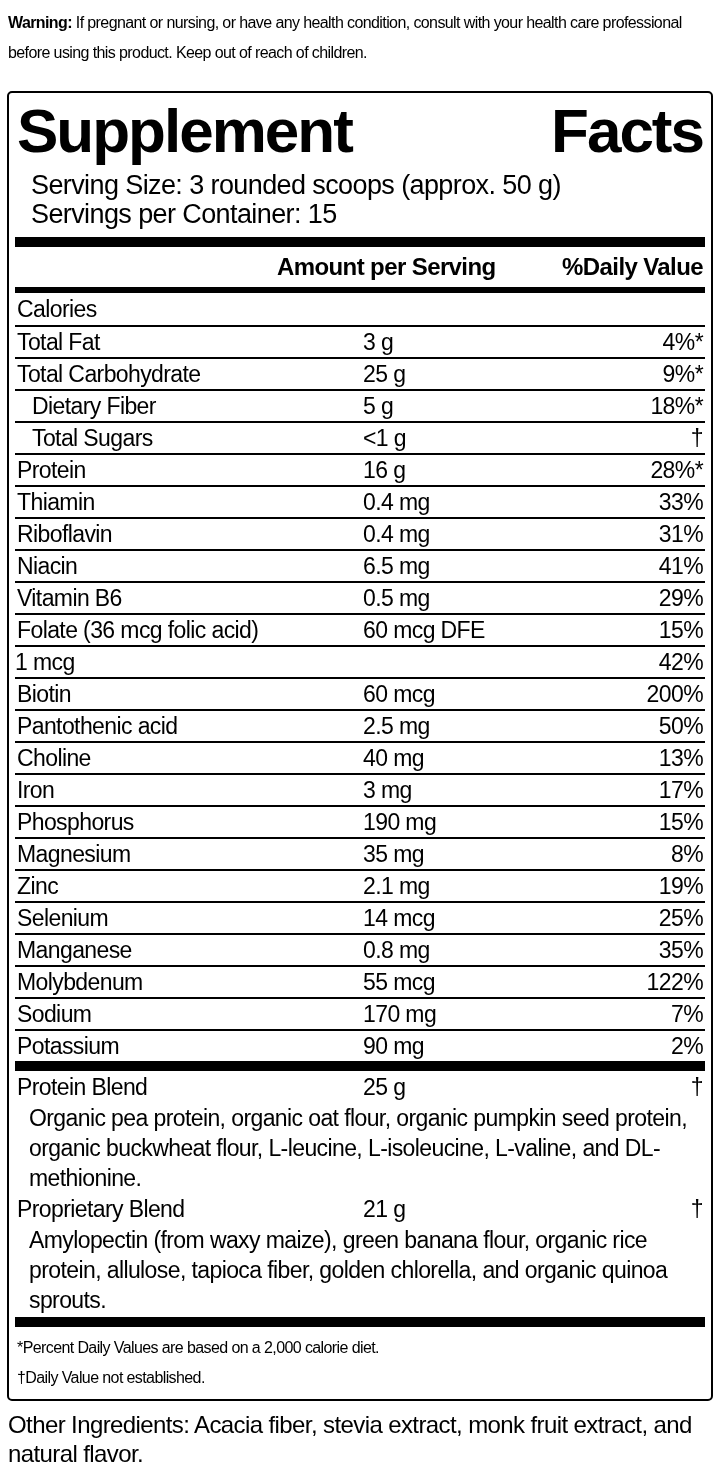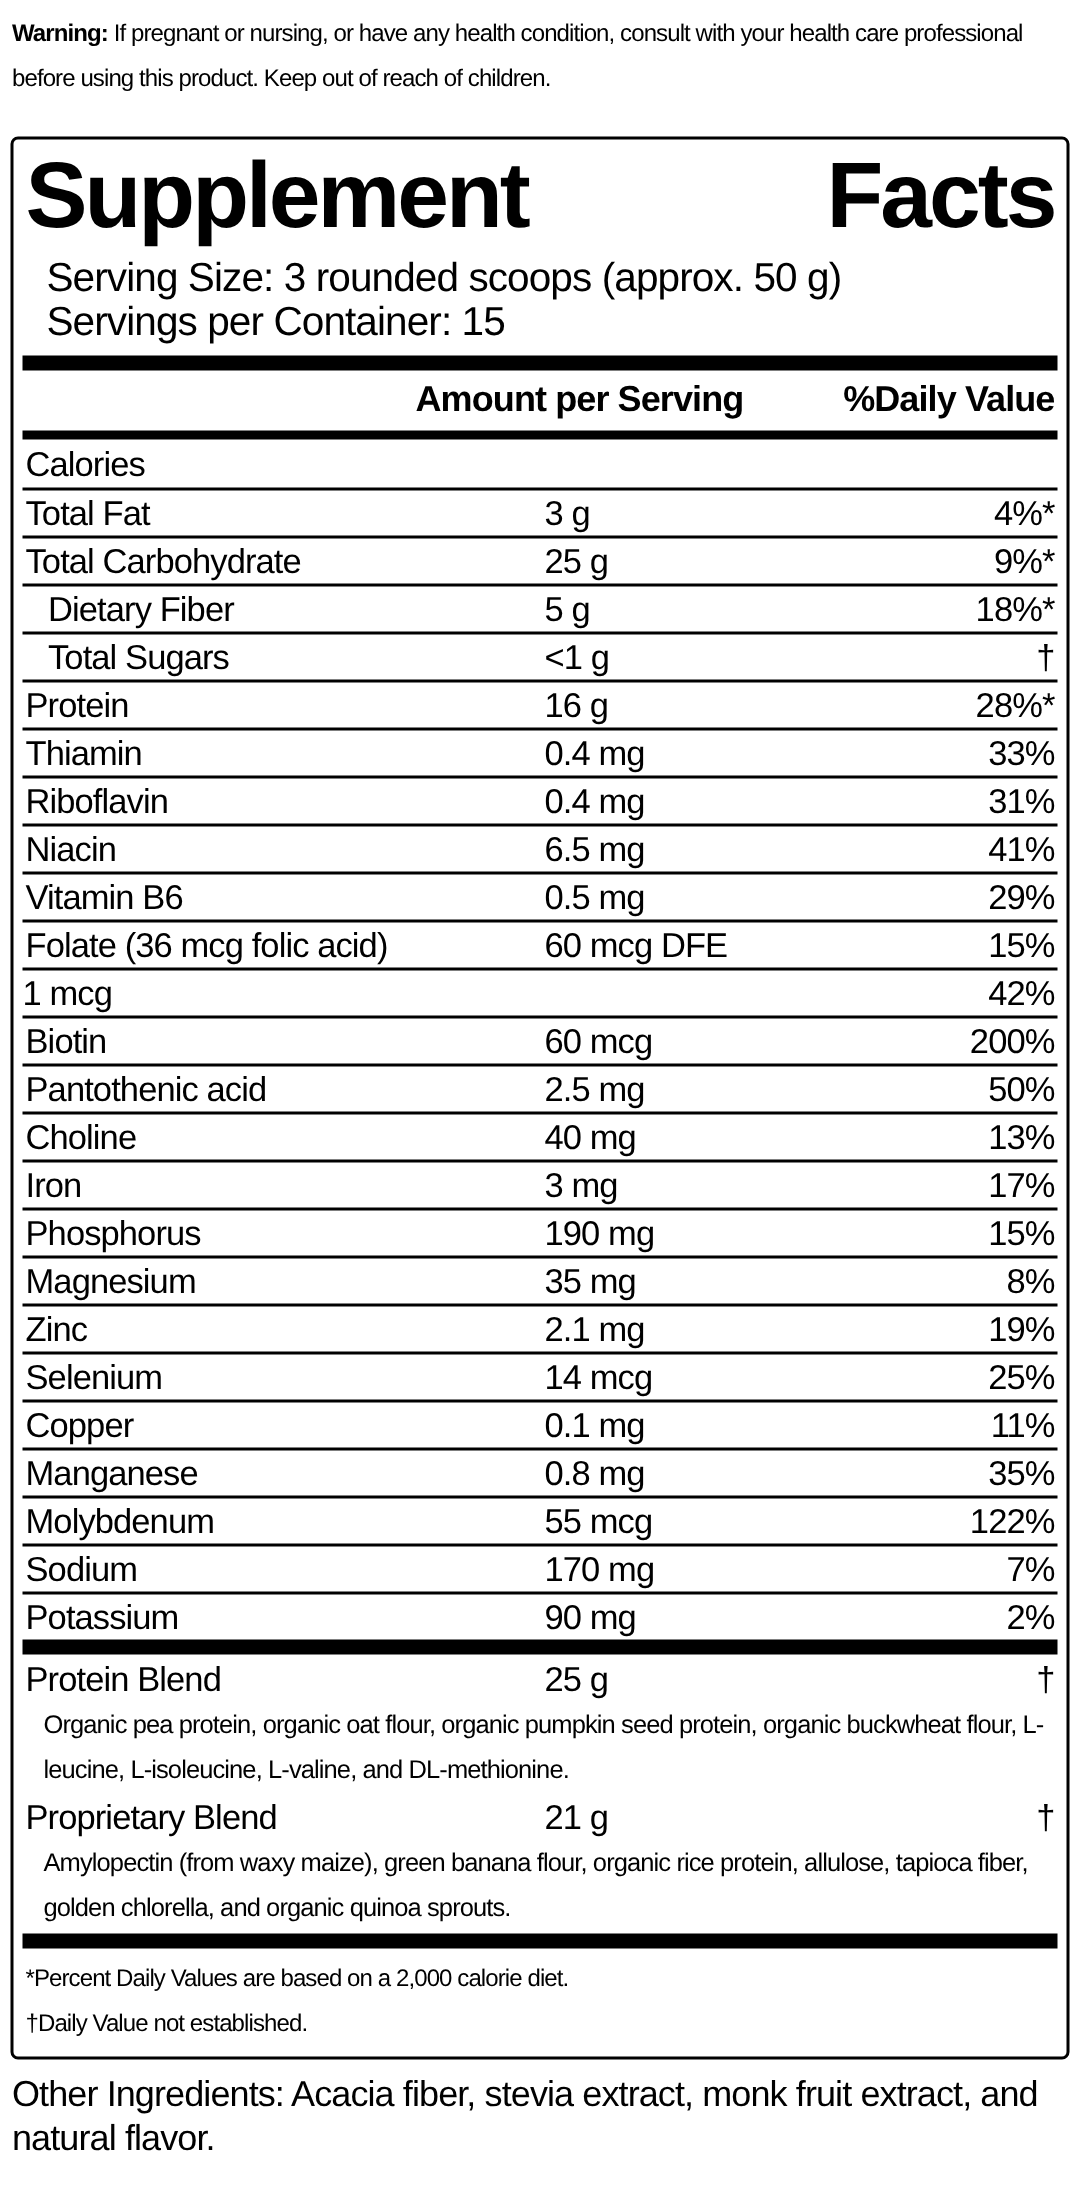--- a/index.html
+++ b/index.html
@@ -29,21 +29,21 @@
 
   .row { display: grid; grid-template-columns: 348px 1fr auto; align-items: center;
     height: 32px; font-size: 23px; letter-spacing: -0.6px; border-top: 2px solid #000; }
   #rows .row:first-child { border-top: none; }
   .row .cell-name { padding-left: 2px; }
   .row.indent .cell-name { padding-left: 17px; }
   .row .cell-dv { text-align: right; padding-right: 2px; }
 
   .blend { border-top: none; }
   .blend-block .row { border-top: none; }
-  .blend-desc { font-size: 17px; line-height: 30px; letter-spacing: -0.6px;
+  .blend-desc { font-size: 23px; line-height: 30px; letter-spacing: -0.6px;
     padding-left: 14px; padding-right: 2px; }
 
   .footnotes { margin-top: 6px; font-size: 16px; line-height: 30px; letter-spacing: -0.6px;
     padding-left: 2px; }
 
   .other-ingredients { margin: 9px 1px 0 1px; font-size: 24px; line-height: 29px;
     letter-spacing: -0.6px; }
 </style>
 </head>
 <body>
@@ -184,25 +184,20 @@
     <span class="cell-amount">2.1 mg</span>
     <span class="cell-dv">19%</span>
   </div>
 
   <div class="row">
     <span class="cell-name">Selenium</span>
     <span class="cell-amount">14 mcg</span>
     <span class="cell-dv">25%</span>
   </div>
 
-  <div class="row">
-    <span class="cell-name">Copper</span>
-    <span class="cell-amount">0.1 mg</span>
-    <span class="cell-dv">11%</span>
-  </div>
 
   <div class="row">
     <span class="cell-name">Manganese</span>
     <span class="cell-amount">0.8 mg</span>
     <span class="cell-dv">35%</span>
   </div>
 
   <div class="row">
     <span class="cell-name">Molybdenum</span>
     <span class="cell-amount">55 mcg</span>

